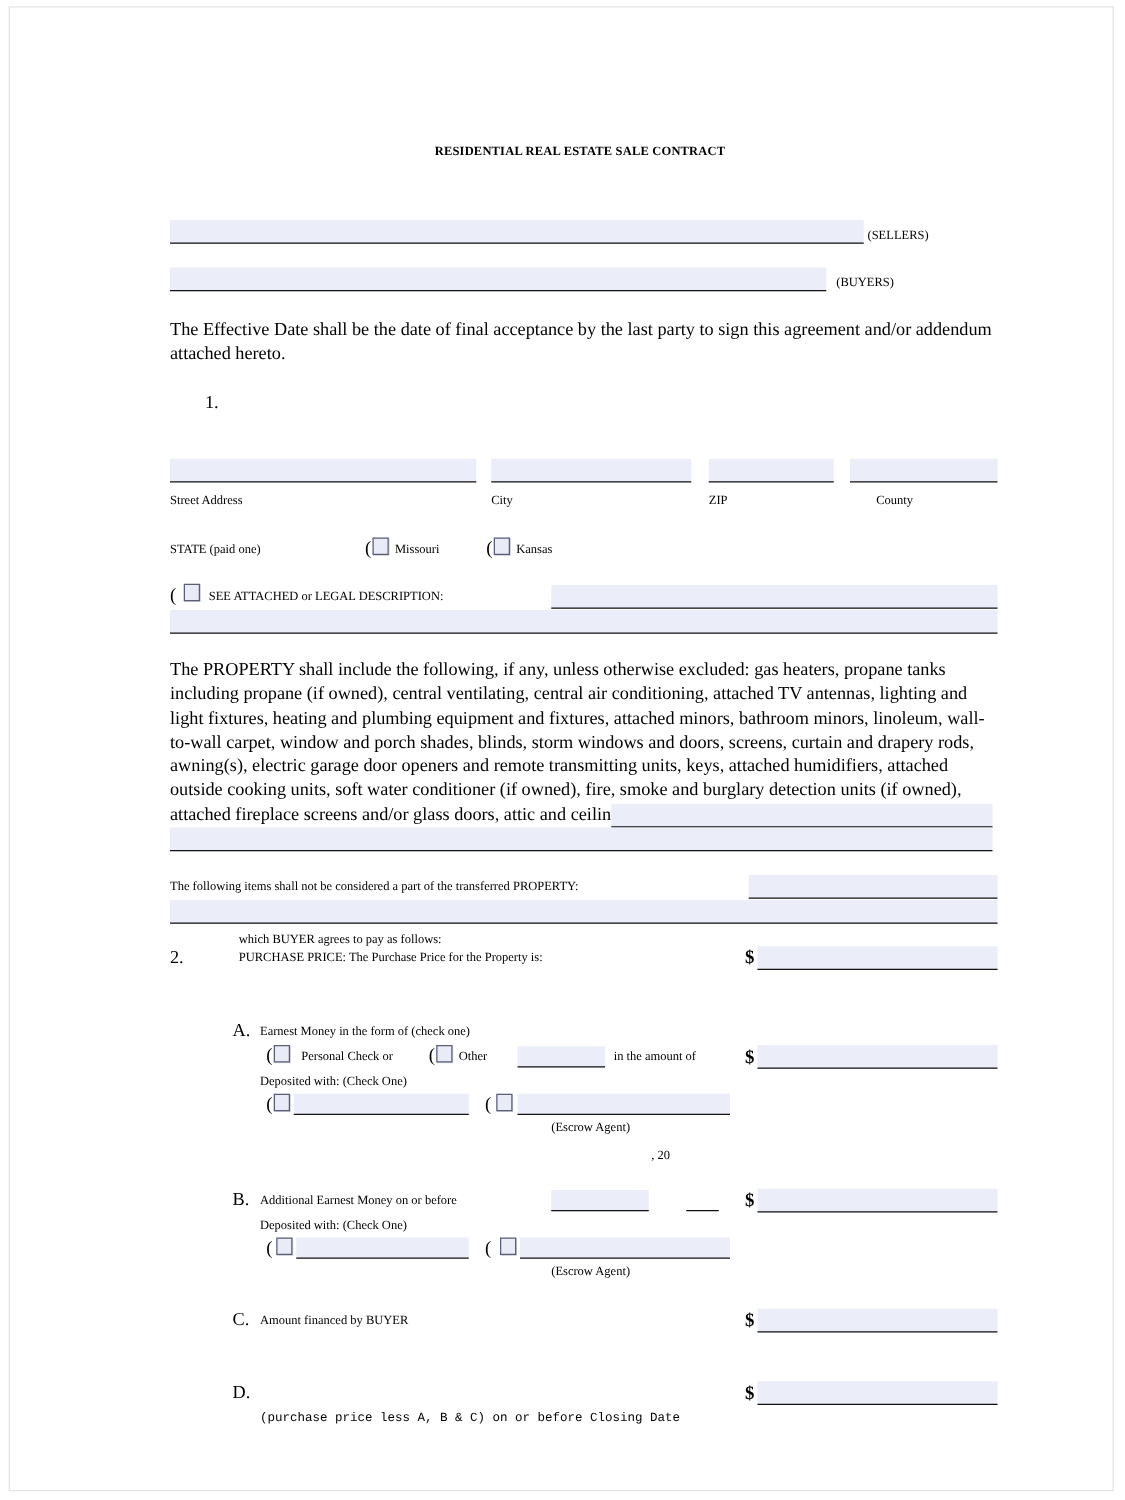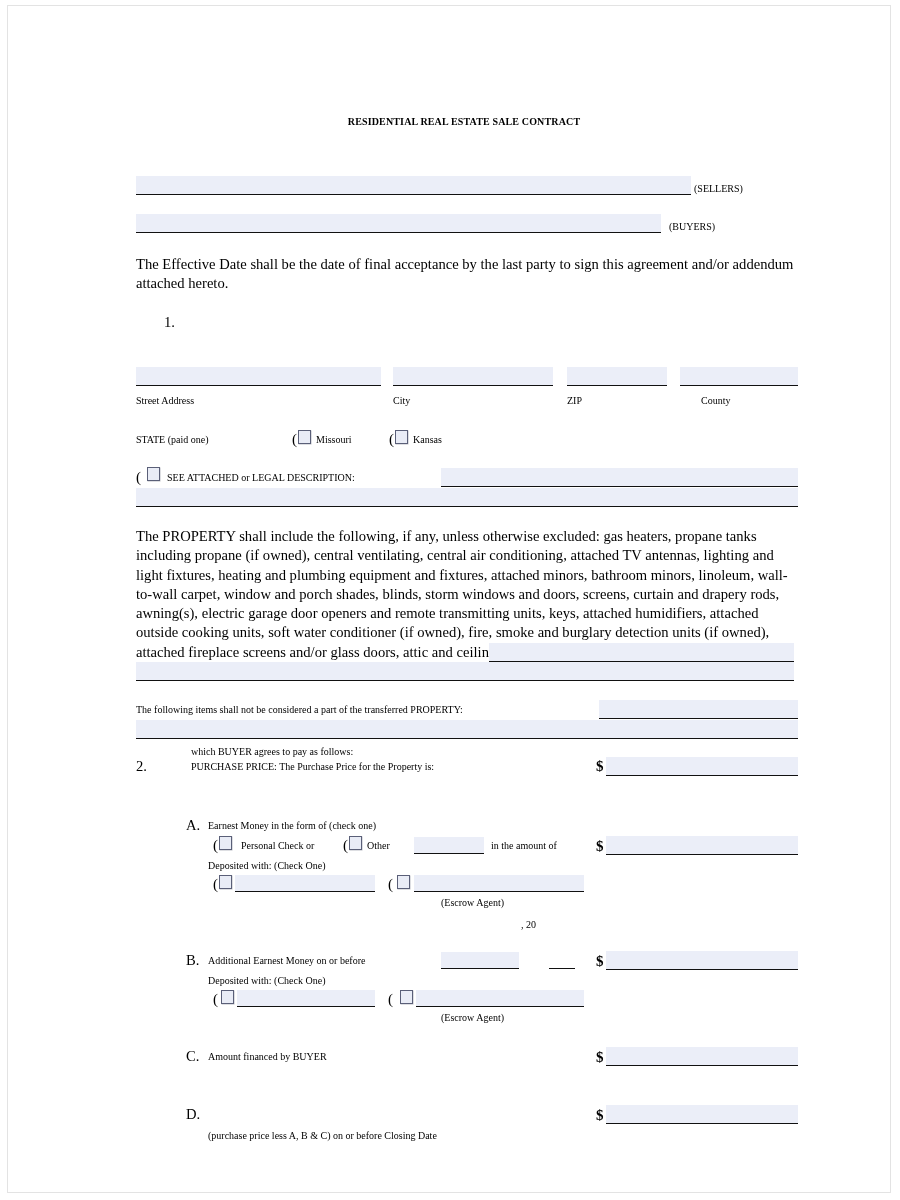--- a/index.html
+++ b/index.html
@@ -220,16 +220,16 @@
     <div class="lbl" style="left:312px; top:1003px;">(Escrow Agent)</div>
 
     <div class="item-num" style="left:57px; top:1042px;">C.</div>
     <div class="lbl" style="left:79px; top:1042px;">Amount financed by BUYER</div>
     <div class="dollar" style="left:467px; top:1044px;">$</div>
     <div class="field" style="left:477px; top:1041px; width:192px;"></div>
 
     <div class="item-num" style="left:57px; top:1100px;">D.</div>
     <div class="dollar" style="left:467px; top:1102px;">$</div>
     <div class="field" style="left:477px; top:1099px; width:192px;"></div>
-    <div class="lbl" style="left:79px; top:1121px;">(purchase price less A, B &amp; C) on or before Closing Date</div>
+    <div class="lbl" style="left:79px; top:1121px;font-family:Liberation Mono, monospace;">(purchase price less A, B &amp; C) on or before Closing Date</div>
 
   </div>
 </div>
 
 </body></html>

